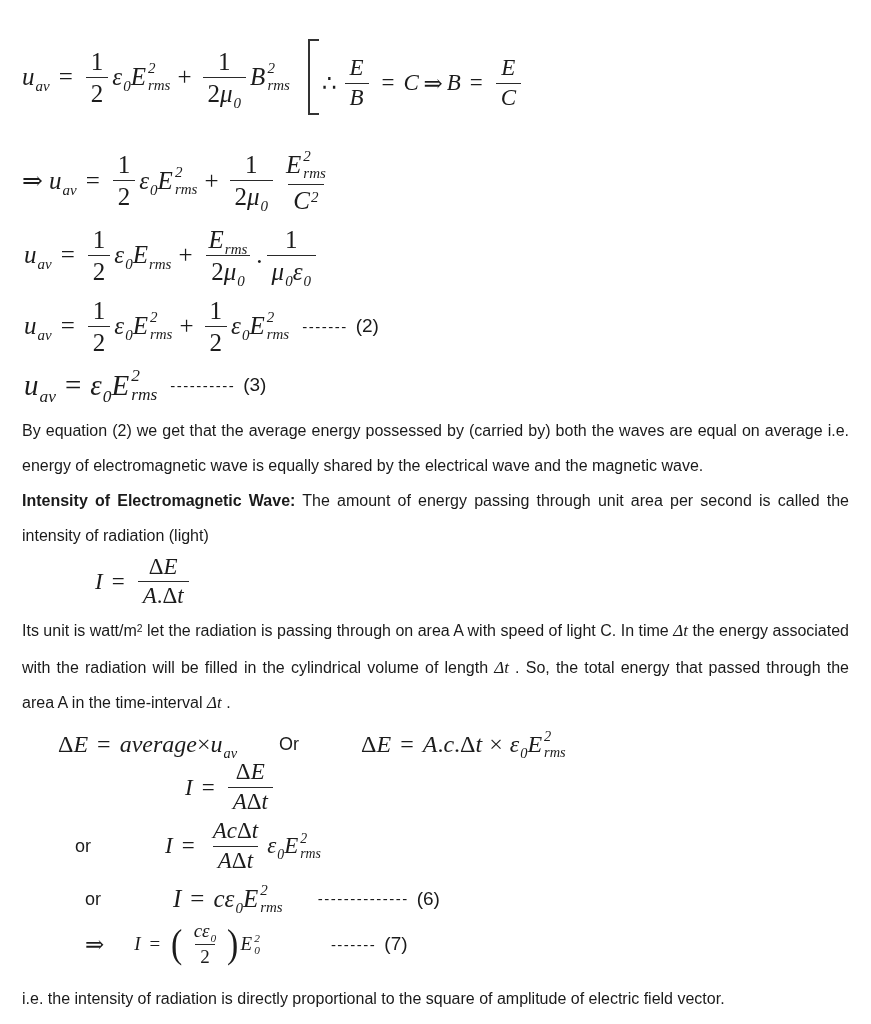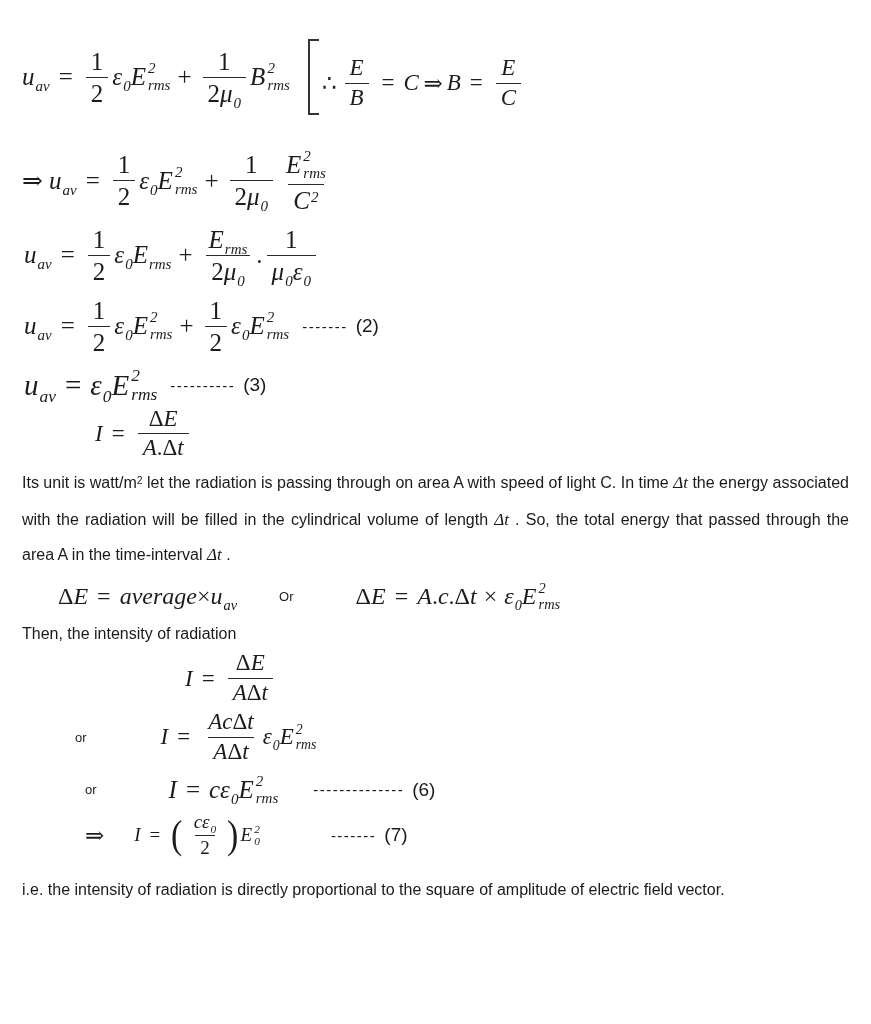--- a/index.html
+++ b/index.html
@@ -42,21 +42,21 @@
     content:"";position:absolute;left:0;top:0;bottom:0;width:9px;
     border-left:2px solid #333;border-top:2px solid #333;border-bottom:2px solid #333;
   }
   .note-row+.note-row{margin-top:12px;}
   
   .body-text{font-size:16px;line-height:35px;text-align:justify;margin:0;color:#1a1a1a;}
   .body-text b{font-weight:bold;}
   .left-text{text-align:left;}
   .tsup{font-size:0.65em;position:relative;top:-0.4em;}
   .imath{font-family:"Liberation Serif","DejaVu Serif",serif;font-style:italic;font-size:17px;}
-  .orlbl{font-size:13px;line-height:1;text-align:center;}
+  .orlbl{font-size:18px;line-height:1;text-align:center;}
 </style>
 </head>
 <body>
 
 <div class="page">
 
   <div class="row eq1row">
     <div class="math sz25">
         <span class="msub">
           <span class="mv">u</span>
@@ -321,21 +321,23 @@
           <span class="stack">
             <span class="up">2</span>
             <span class="dn">rms</span>
           </span>
         </span>
         <span class="mdash">----------</span>
         <span class="mlbl">(3)</span>
       </div>
   </div>
 
-
+  <p class="body-text" style="margin-top:8px;">By equation (2) we get that the average energy possessed by (carried by) both the waves are equal on average i.e. energy of electromagnetic wave is equally shared by the electrical wave and the magnetic wave.</p>
+
+  <p class="body-text"><b>Intensity of Electromagnetic Wave:</b><span> The amount of energy passing through unit area per second is called the intensity of radiation (light)</span></p>
 
   <div class="row" style="margin-top:2px;margin-left:73px;">
     <div class="math sz23">
         <span class="mv">I</span>
         <span class="mrel">=</span>
         <span class="frac">
           <span class="num">
             <span class="mr">Δ</span>
             <span class="mv">E</span>
           </span>
@@ -382,21 +384,20 @@
         <span class="mss">
           <span class="mv">E</span>
           <span class="stack">
             <span class="up">2</span>
             <span class="dn">rms</span>
           </span>
         </span>
       </div>
   </div>
 
-  <p class="body-text left-text" style="margin-top:4px;">Then, the intensity of radiation</p>
 
   <div class="row" style="margin-top:0px;margin-left:163px;">
     <div class="math sz23">
         <span class="mv">I</span>
         <span class="mrel">=</span>
         <span class="frac">
           <span class="num">
             <span class="mr">Δ</span>
             <span class="mv">E</span>
           </span>

